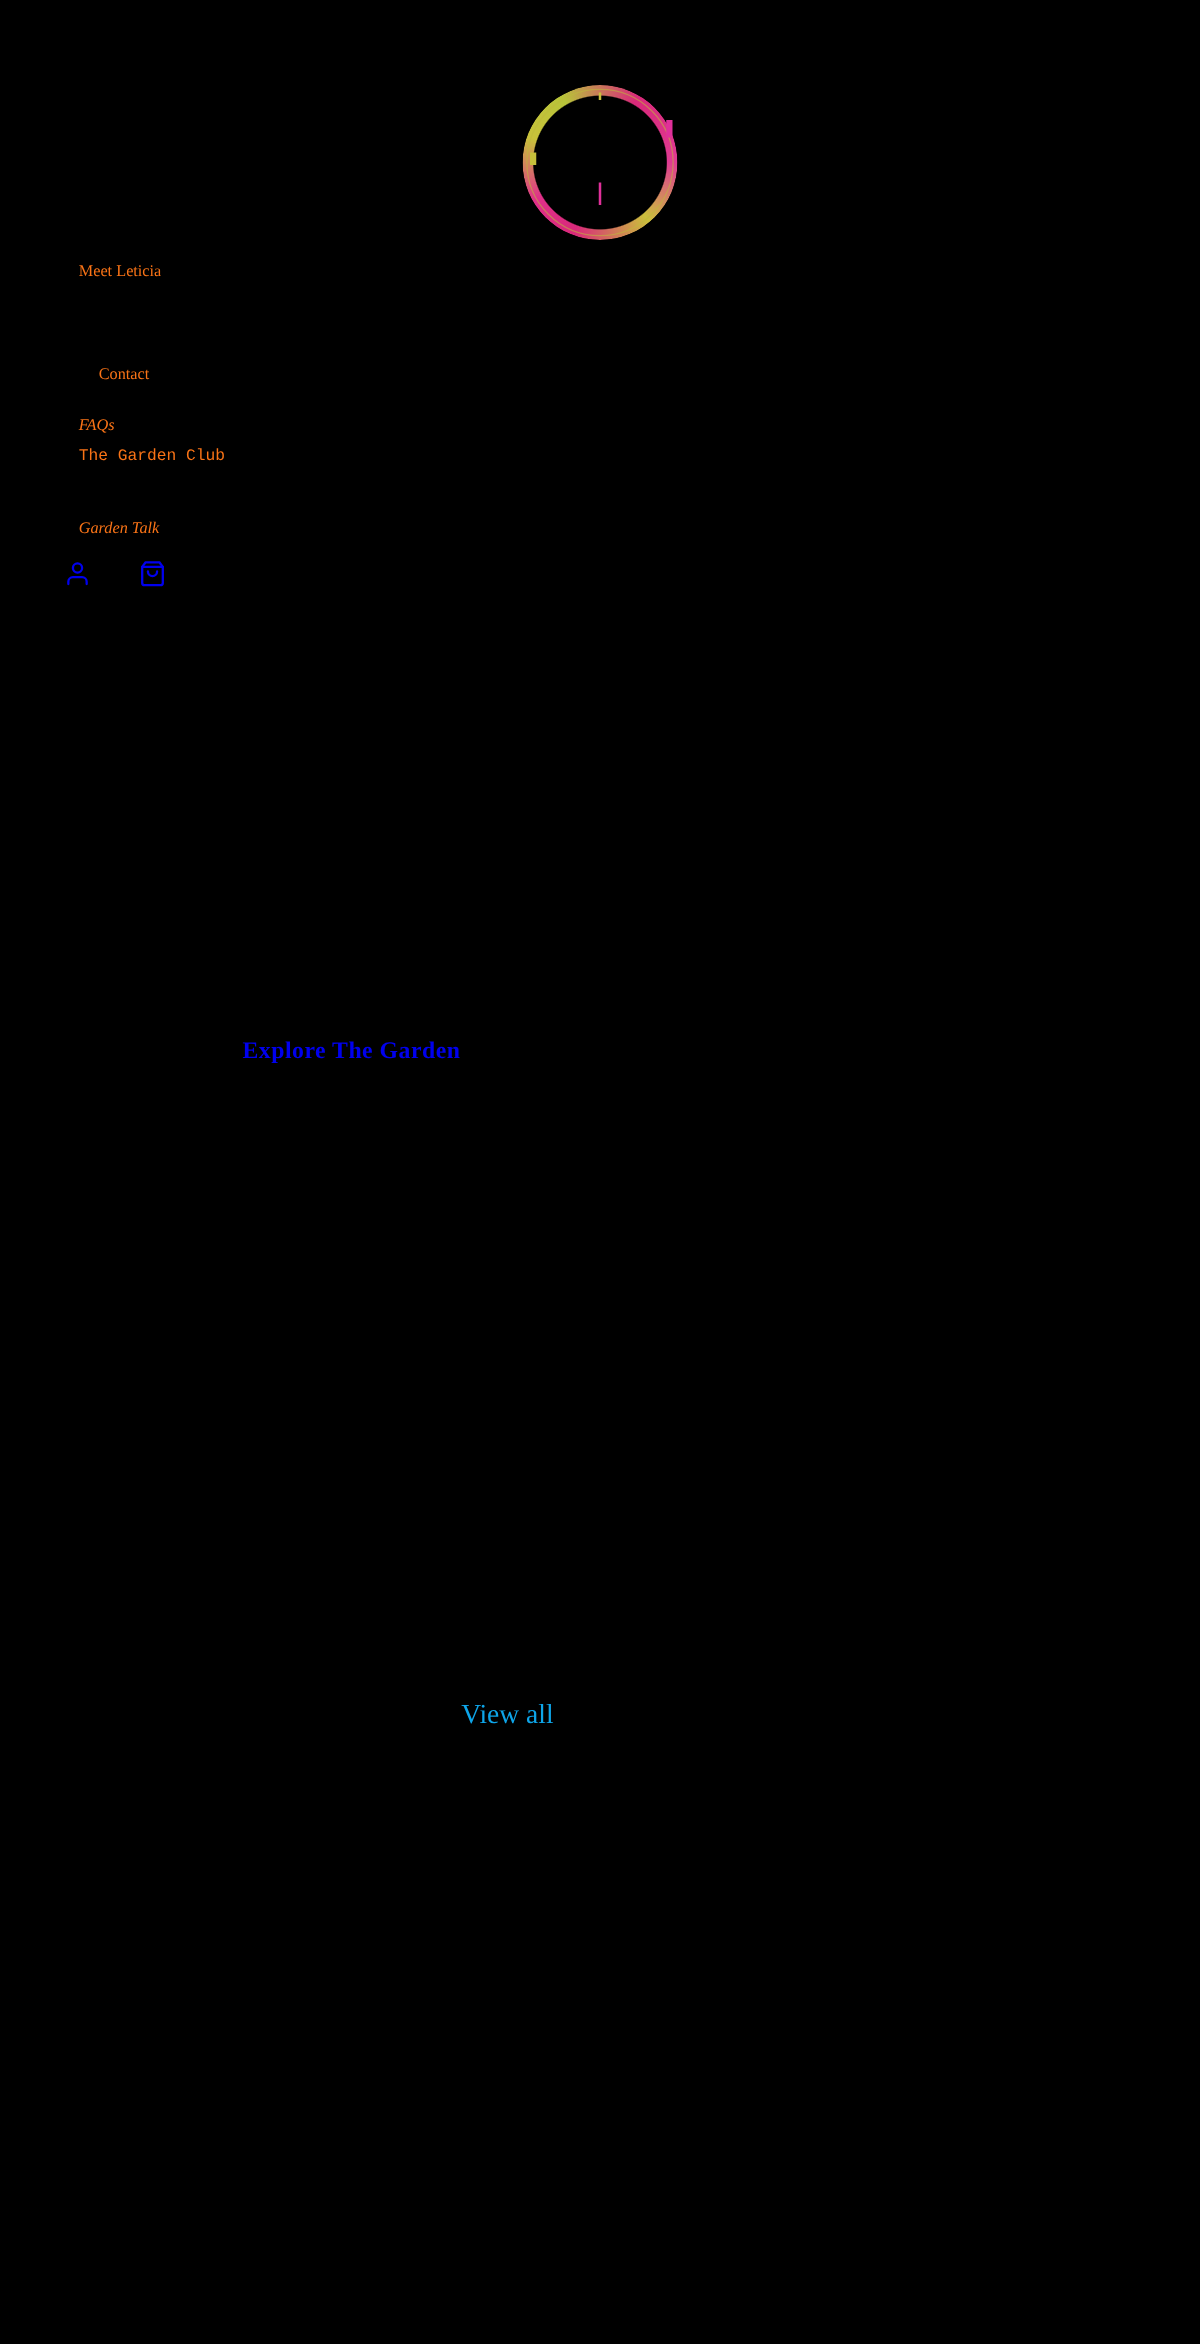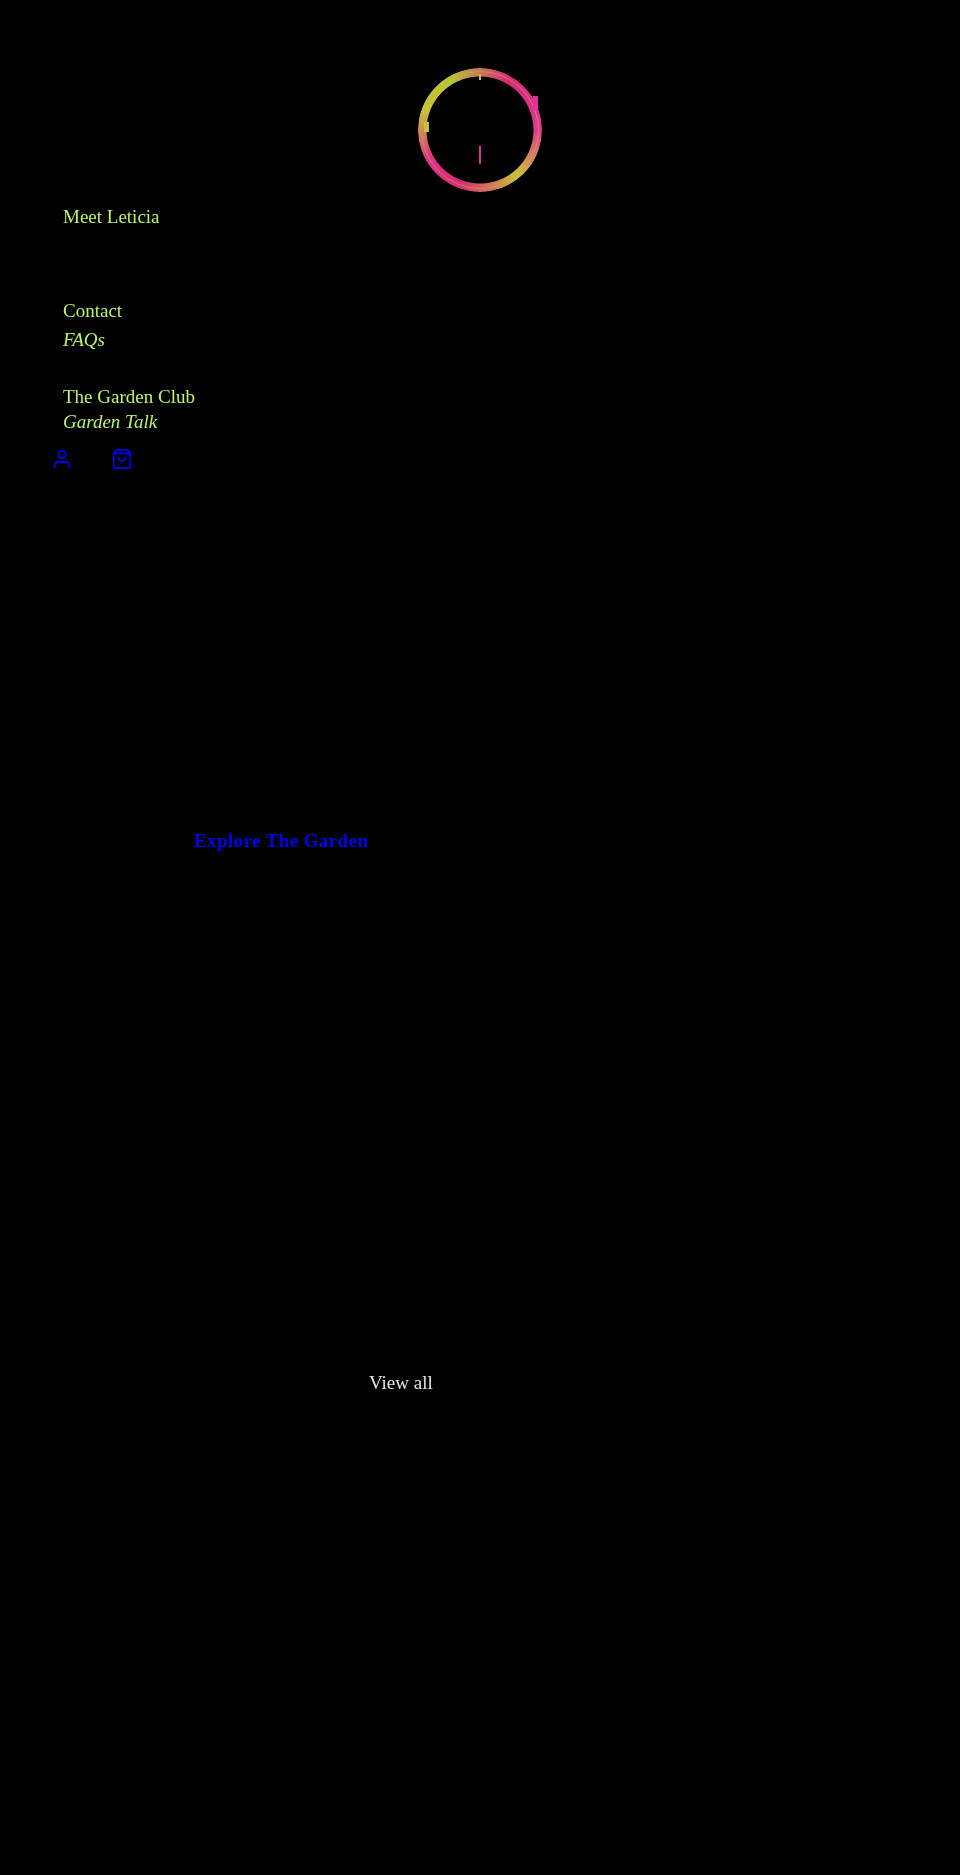--- a/index.html
+++ b/index.html
@@ -60,30 +60,30 @@
 
   
   .nav {
     position: absolute;
     left: 63px;
     top: 200px;
     width: 420px;
   }
   .nav-link {
     display: block;
-    font-size: 19px;
+    font-size: 13px;
     line-height: 26px;
-    color: #bef264;
+    color: #f97316;
     text-decoration: none;
     white-space: nowrap;
   }
   .nav-link.meet    { position: absolute; left: 0; top: 4px; }
-  .nav-link.contact { position: absolute; left: 0; top: 86px; margin-top: 12px; }
+  .nav-link.contact { position: absolute; left: 16px; top: 86px; }
   .nav-link.faqs    { position: absolute; left: 0; top: 127px; font-style: italic; }
-  .nav-link.club    { position: absolute; left: 0; top: 184px; }
+  .nav-link.club    { position: absolute; left: 0; top: 152px; font-family: Liberation Mono, monospace; }
   .nav-link.talk    { position: absolute; left: 0; top: 209px; font-style: italic; }
 
   
   .icon-row {
     position: absolute;
     left: 48px;
     top: 445px;
     display: flex;
     gap: 32px;
     align-items: center;
@@ -105,25 +105,24 @@
     font-size: 19px;
     color: #0000ee;
     letter-spacing: 0.4px;
     white-space: nowrap;
     text-align: right;
   }
   .view-all {
     position: absolute;
     left: 369px;
     top: 1358px;
-    font-size: 19px;
-    color: #e5e5e5;
+    font-size: 22px;
+    color: #0ea5e9;
     text-decoration: none;
     white-space: nowrap;
-    margin-top: 14px;
   }
 </style>
 </head>
 <body>
 
 <div class="logo-wrap">
   <div class="logo-ring"></div>
   <span class="logo-tick t-top"></span>
   <span class="logo-tick t-right"></span>
   <span class="logo-tick t-left"></span>

